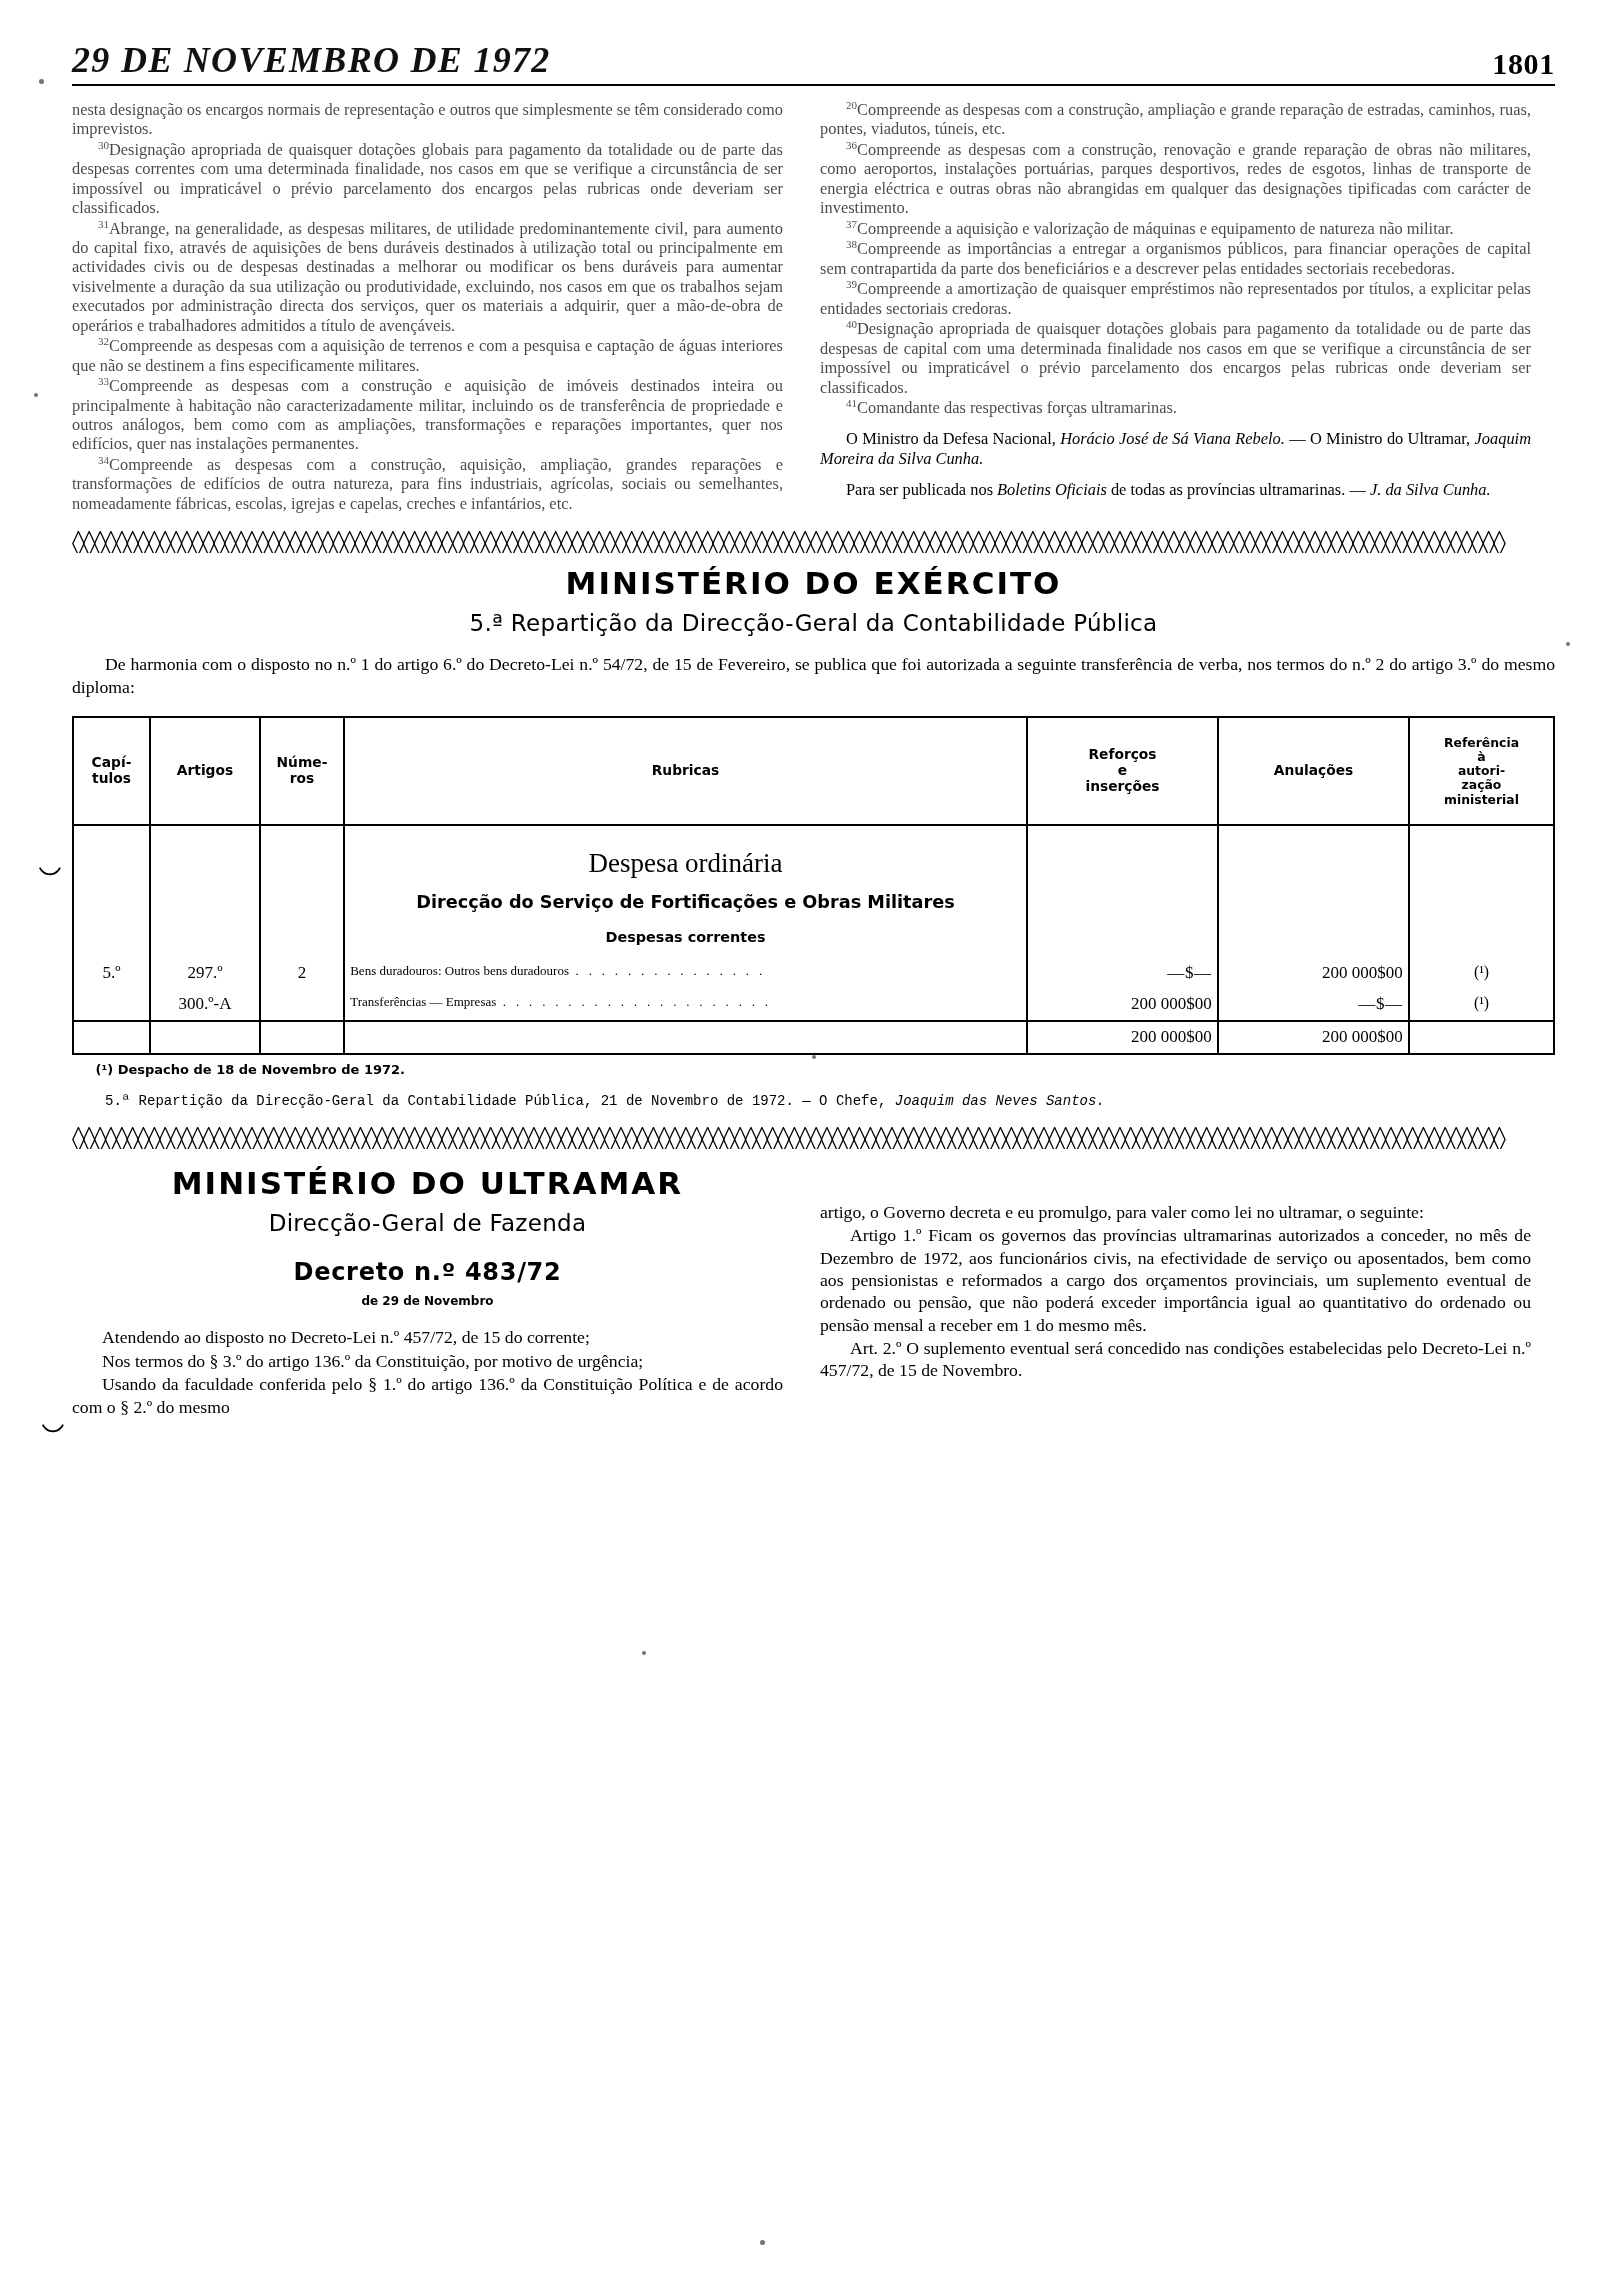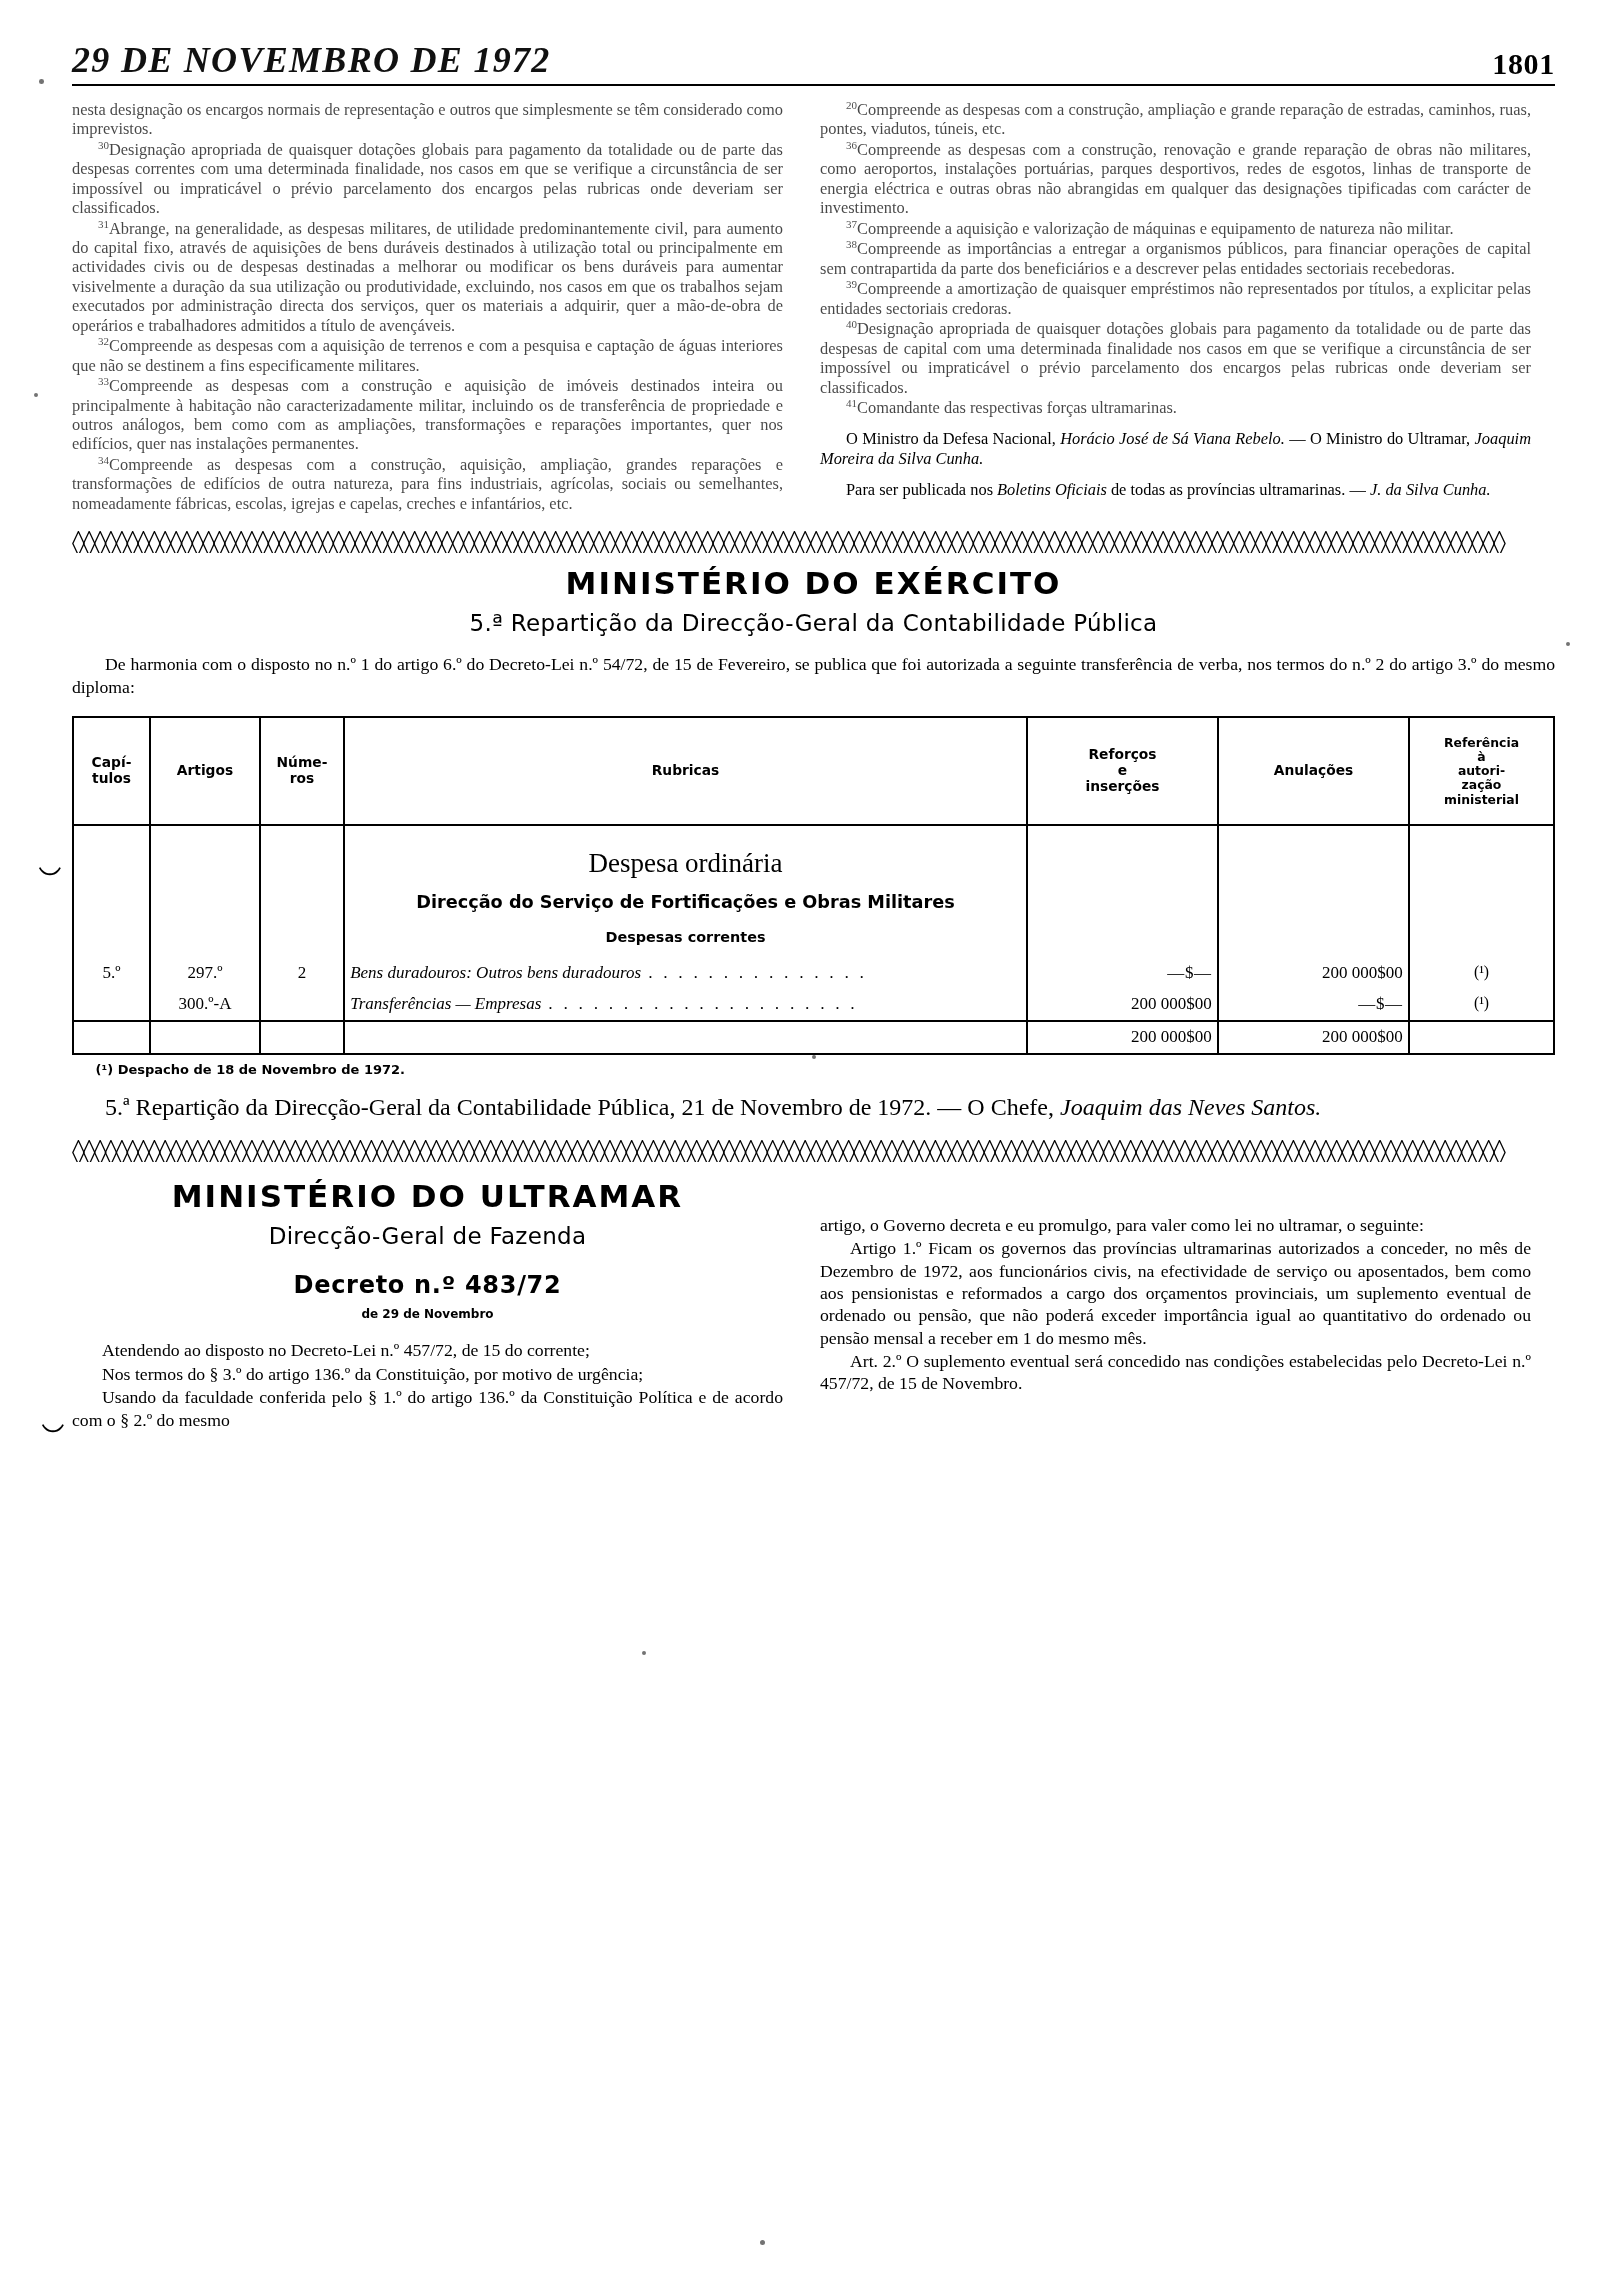--- a/index.html
+++ b/index.html
@@ -171,25 +171,24 @@
     margin: 0 0 17px 0;
   }
   .desp-corr {
     text-align: center;
     font-family: "DejaVu Sans", sans-serif;
     font-weight: 700;
     font-size: 14.4px;
     margin: 0 0 9.2px 0;
   }
   .rub-line {
-    font-size: 17px;
+    font-size: 13px;
     line-height: 1.35;
     white-space: nowrap;
     overflow: hidden;
-    font-style: italic;
   }
   .leader { letter-spacing: 3.3px; }
   .amt {
     font-size: 17px;
     line-height: 1.35;
     text-align: right;
     white-space: nowrap;
   }
   .amt-dash { letter-spacing: 0.7px; }
   .totals td {
@@ -208,25 +207,26 @@
   }
   .table-wrap { position: relative; }
 
   .footnote {
     font-family: "DejaVu Sans", sans-serif;
     font-weight: 700;
     font-size: 13px;
     margin: 7.9px 0 0 23.6px;
   }
   .closing {
-    font-size: 24px;
+    font-size: 14px;
     line-height: 1.3;
     text-align: justify;
     text-indent: 33px;
     margin: 14.4px 0 0 0;
+    font-family: Liberation Mono, monospace;
   }
 
   
   .lower-cols {
     display: flex;
     gap: 37px;
     align-items: center;
     margin-top: 6.6px;
   }
   .decree-title {

